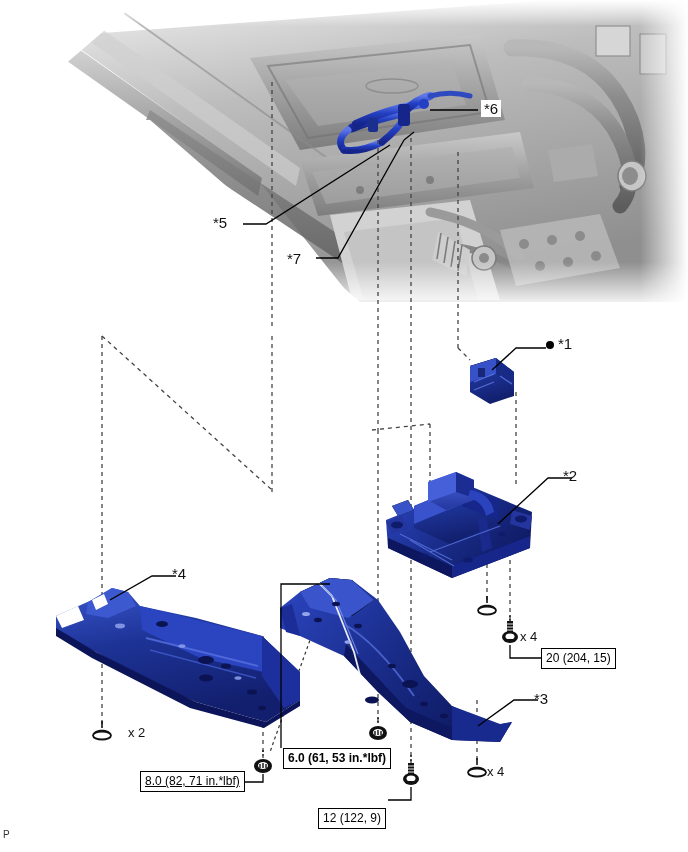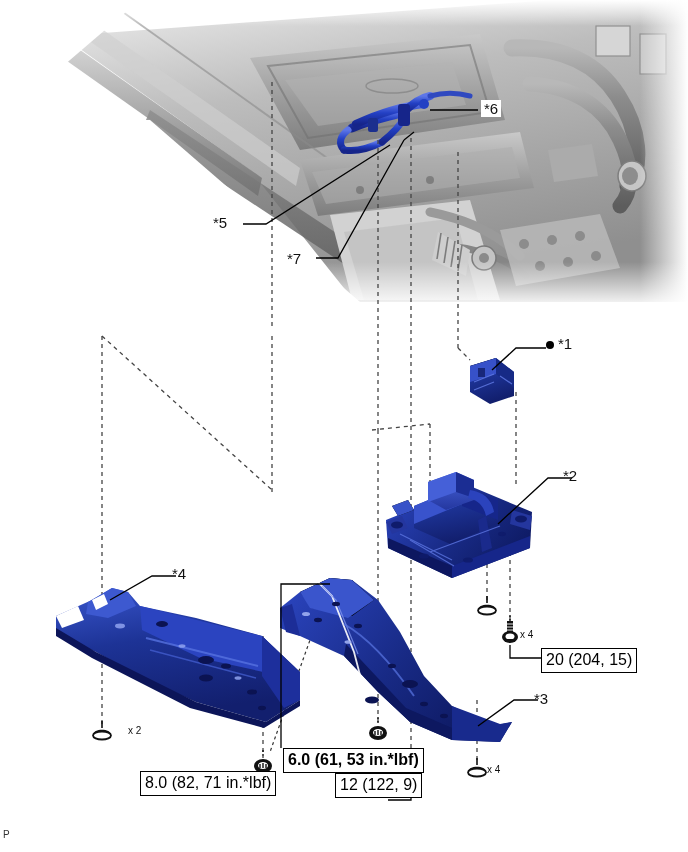--- a/index.html
+++ b/index.html
@@ -2,22 +2,22 @@
 <html><head>
 <meta charset="utf-8">
 <style>
   html,body{margin:0;padding:0;background:#ffffff;}
   body{width:688px;height:852px;position:relative;overflow:hidden;
        font-family:"Liberation Sans", sans-serif;color:#000;}
   #stage{position:absolute;left:0;top:0;width:688px;height:852px;}
   svg.layer{position:absolute;left:0;top:0;width:688px;height:852px;overflow:visible;}
   .callout{position:absolute;font-size:15px;line-height:1;letter-spacing:0px;color:#111;white-space:nowrap;}
   .torque-box{position:absolute;border:1px solid #000;background:#fff;
-              font-size:16px;line-height:1;padding:3px 4px 4px 4px;white-space:nowrap;color:#000;}
-  .count{position:absolute;font-size:10px;line-height:1;white-space:nowrap;color:#111;}
+              font-size:12px;line-height:1;padding:3px 4px 4px 4px;white-space:nowrap;color:#000;}
+  .count{position:absolute;font-size:13px;line-height:1;white-space:nowrap;color:#111;}
   .pagemark{position:absolute;left:3px;top:829px;font-size:10px;color:#333;}
   .bullet{display:inline-block;width:8px;height:8px;border-radius:50%;background:#000;
           vertical-align:middle;margin-right:4px;}
 </style>
 </head>
 <body>
 
 <div id="stage">
 
   <svg class="layer" viewBox="0 0 688 852">
@@ -405,22 +405,22 @@
     <span class="bullet"></span><span>*1</span>
   </div>
   <div class="callout" style="left:563px;top:468px;">*2</div>
   <div class="callout" style="left:534px;top:691px;">*3</div>
   <div class="callout" style="left:172px;top:566px;">*4</div>
   <div class="callout" style="left:213px;top:215px;">*5</div>
   <div class="callout" style="left:481px;top:100px;background:#fff;padding:1px 3px;">*6</div>
   <div class="callout" style="left:287px;top:251px;">*7</div>
 
   <div class="torque-box" style="left:541px;top:648px;">20 (204, 15)</div>
-  <div class="torque-box" style="left:140px;top:771px;">8.0 (82, 71 in.*lbf)</div>
+  <div class="torque-box" style="left:140px;top:771px;text-decoration:underline;">8.0 (82, 71 in.*lbf)</div>
   <div class="torque-box" style="left:283px;top:748px;font-weight:bold;">6.0 (61, 53 in.*lbf)</div>
-  <div class="torque-box" style="left:318px;top:773px;margin-left:17px;">12 (122, 9)</div>
+  <div class="torque-box" style="left:318px;top:808px;">12 (122, 9)</div>
 
   <div class="count" style="left:128px;top:726px;">x 2</div>
   <div class="count" style="left:520px;top:630px;">x 4</div>
   <div class="count" style="left:487px;top:765px;">x 4</div>
 
   <div class="pagemark">P</div>
 </div>
 
 </body></html>

